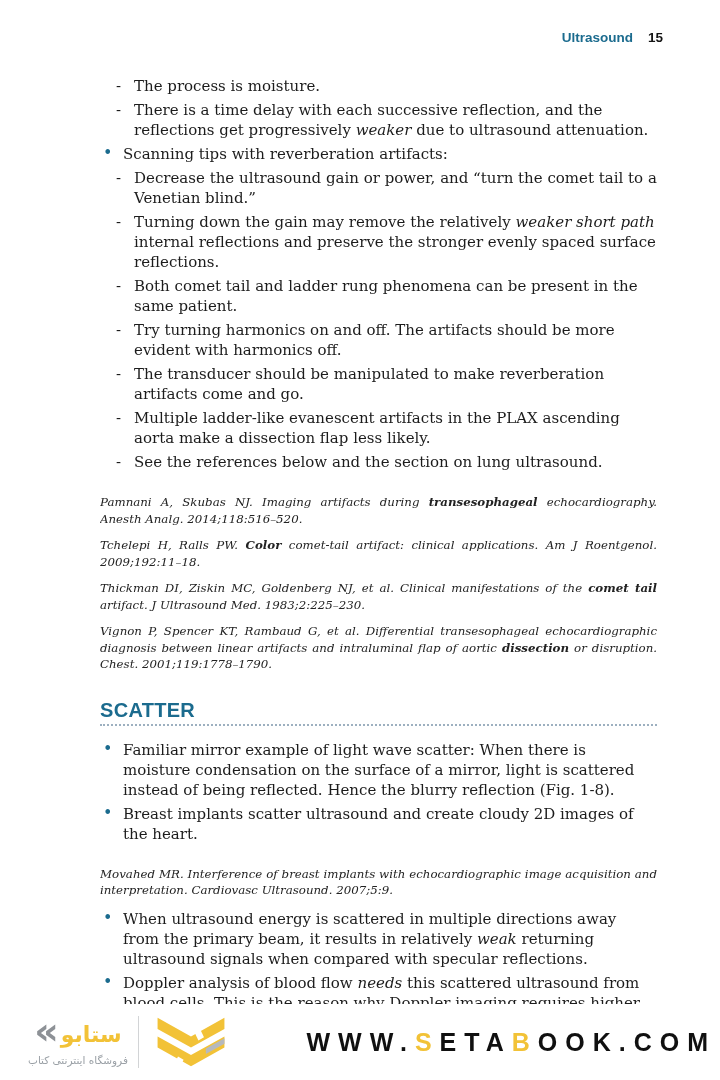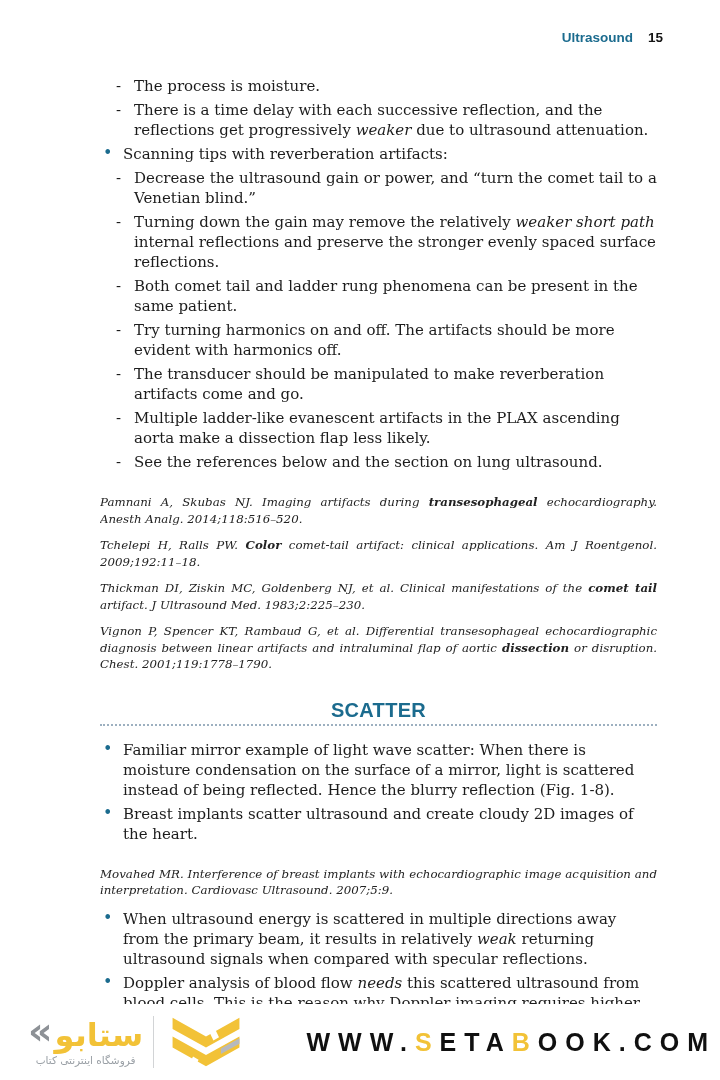--- a/index.html
+++ b/index.html
@@ -35,41 +35,41 @@
   .ref {
     font-style:italic; font-size:11.8px; line-height:16.5px;
     text-align:justify; margin:0 0 10px 0; color:#222;
   }
   .li-dash + .ref, .li-bullet + .ref { margin-top:22px; }
   .ref + .li-bullet, .ref + .li-dash { }
 
   .section { margin:26px 0 14px 0; border-bottom:2px dotted #9db0c0; padding-bottom:3px; }
   .section-title {
     margin:0; font-family:"Liberation Sans", sans-serif; font-weight:bold;
-    font-size:20px; letter-spacing:.3px; color:var(--teal); line-height:22px;text-align:center;
+    font-size:20px; letter-spacing:.3px; color:var(--teal); line-height:22px;
   }
 
   .seg-em { font-style:italic; }
   .seg-strong { font-weight:bold; }
   .seg-accent { color:var(--gold); }
 
   
   .footer {
     position:absolute; left:0; bottom:0; width:720px; height:76px;
     background:#fff; display:flex; align-items:center;
   }
   .logo-block { display:flex; align-items:center; margin-left:28px; }
   .wordmark-col { display:flex; flex-direction:column; align-items:center; }
   .wordmark-row { display:flex; align-items:center; gap:2px; direction:ltr; }
   .guillemet {
     font-family:"DejaVu Sans", sans-serif; font-size:38px; font-weight:bold;
     color:#8d9196; line-height:30px; transform:translateY(-4px);
   }
   .wordmark {
-    font-family:"DejaVu Sans", sans-serif; font-size:32px; font-weight:bold;
+    font-family:"DejaVu Sans", sans-serif; font-size:22px; font-weight:bold;
     color:var(--gold); line-height:34px;
   }
   .logo-tagline {
     font-family:"DejaVu Sans", sans-serif; font-size:10.5px; color:#9aa0a6;
     margin-top:2px;
   }
   .logo-divider { width:1px; height:52px; background:#d2d4d6; margin:0 13px 0 10px; }
 
   .footer-right { margin-left:auto; margin-right:12px; text-align:right; }
   .store-line {

